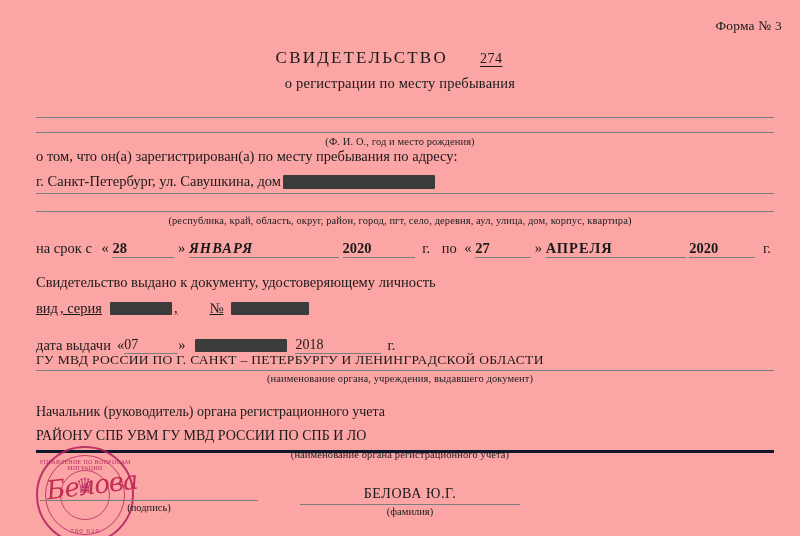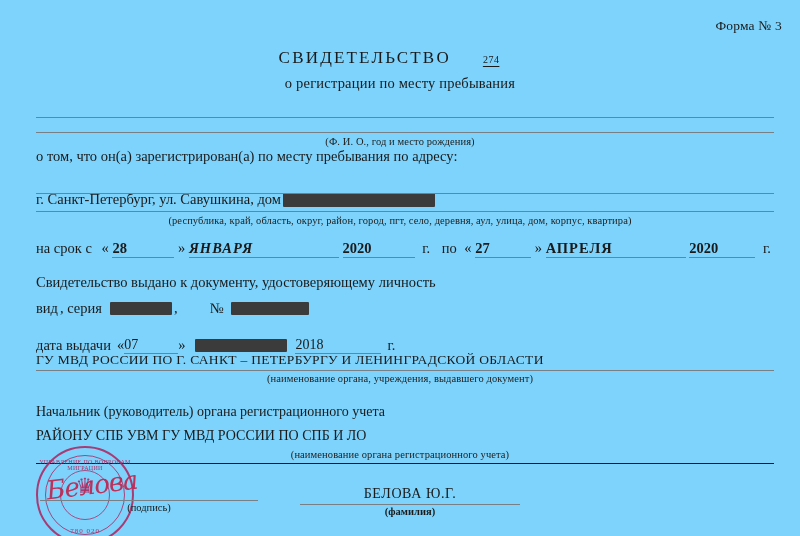--- a/index.html
+++ b/index.html
@@ -8,21 +8,21 @@
     background: #ffffff;
   }
   body {
     font-family: "Liberation Serif", serif;
     color: #1a1a1a;
   }
   #page {
     position: relative;
     width: 800px;
     height: 536px;
-    background: #7dd3fc;
+    background: #fca5a5;
     overflow: hidden;
   }
   .form-no {
     position: absolute;
     right: 18px;
     top: 18px;
     font-size: 13.5px;
     letter-spacing: .2px;
   }
   .title-block {
@@ -33,21 +33,21 @@
     text-align: center;
   }
   .title-main {
     font-size: 17px;
     letter-spacing: 2.2px;
     display: inline-block;
     padding-right: 10px;
   }
   .title-num {
     display: inline-block;
-    font-size: 10px;
+    font-size: 14px;
     text-decoration: underline;
     text-underline-offset: 3px;
     padding: 0 22px;
     letter-spacing: .5px;
   }
   .title-sub {
     font-size: 14.5px;
     margin-top: 7px;
     letter-spacing: .2px;
   }
@@ -204,21 +204,21 @@
 
   <div class="rule" style="left:36px; right:26px; top:117px;"></div>
   <div class="rule" style="left:36px; right:26px; top:132px;"></div>
   <div class="small-center" style="top:136px;text-align:center;">(Ф. И. О., год и место рождения)</div>
 
   <div class="row" style="top:148px;">
     <div class="lbl">о том, что он(а) зарегистрирован(а) по месту пребывания по адресу:</div>
   </div>
 
   <div class="row" style="top:173px;">
-    <div style="display:flex;align-items:flex-end;margin-top:18px;">
+    <div style="display:flex;align-items:flex-end;">
       <span class="addr-text">г. Санкт-Петербург, ул. Савушкина, дом</span>
       <span class="redact" style="width:152px;height:14px;margin-left:2px;margin-bottom:1px;"></span>
     </div>
   </div>
   <div class="rule" style="left:36px; right:26px; top:193px;"></div>
   <div class="rule" style="left:36px; right:26px; top:211px;"></div>
   <div class="small-center" style="top:215px;">(республика, край, область, округ, район, город, пгт, село, деревня, аул, улица, дом, корпус, квартира)</div>
 
   <div class="row term-row" style="top:240px;">
     <span>на срок с</span>
@@ -235,21 +235,21 @@
     <span class="ul-inline bold" style="width:140px;">АПРЕЛЯ</span>
     <span class="ul-inline" style="width:66px;font-weight:bold;">2020</span>
     <span style="margin-left:4px;">г.</span>
   </div>
 
   <div class="row" style="top:274px;">
     <div class="lbl">Свидетельство выдано к документу, удостоверяющему личность</div>
   </div>
 
   <div class="row" style="top:300px;">
-    <div style="display:flex;align-items:flex-end;">
+    <div style="display:flex;align-items:flex-end;text-decoration:underline;">
       <span class="lbl">вид</span>
       <span class="lbl" style="margin-left:2px;">, серия</span>
       <span class="redact" style="width:62px;margin:0 0 2px 8px;"></span>
       <span style="font-size:14.5px;margin-left:2px;">,</span>
       <span class="lbl" style="margin-left:32px;">№</span>
       <span class="redact" style="width:78px;margin:0 0 2px 8px;"></span>
     </div>
   </div>
 
   <div class="row" style="top:328px;">
@@ -269,34 +269,34 @@
   </div>
   <div class="rule" style="left:36px; right:26px; top:370px;"></div>
   <div class="small-center" style="top:373px;">(наименование органа, учреждения, выдавшего документ)</div>
 
   <div class="row" style="top:404px;">
     <div style="display:flex;align-items:flex-end;">
       <span class="chief">Начальник (руководитель) органа регистрационного учета</span>
     </div>
   </div>
   <div class="row" style="top:428px;">
-    <div class="chief ins" style="border-bottom:1px solid #0f172a;padding-bottom:19px;">РАЙОНУ СПБ УВМ  ГУ  МВД РОССИИ  ПО СПБ  И  ЛО</div>
+    <div class="chief ins" style="border-bottom:3px solid #0f172a;padding-bottom:6px;">РАЙОНУ СПБ УВМ  ГУ  МВД РОССИИ  ПО СПБ  И  ЛО</div>
   </div>
   <div class="small-center" style="top:449px;">(наименование органа регистрационного учета)</div>
 
   <div id="stamp">
     <div class="ring"></div>
     <div class="ring2"></div>
     <div class="ring3"></div>
     <div class="txt-top">УПРАВЛЕНИЕ ПО ВОПРОСАМ МИГРАЦИИ</div>
     <div class="crest">♛</div>
     <div class="txt-bot">780 020</div>
   </div>
 
   <div id="signature">Белова</div>
   <div class="rule" style="left:40px; width:218px; top:500px;"></div>
   <div class="sig-caption" style="left:40px; width:218px; top:502px;">(подпись)</div>
 
   <div class="name-line" style="left:300px; width:220px; text-align:center; top:486px;">БЕЛОВА Ю.Г.</div>
   <div class="rule" style="left:300px; width:220px; top:504px;"></div>
-  <div class="sig-caption" style="left:300px; width:220px; top:506px;font-weight:bold;">(фамилия)</div>
+  <div class="sig-caption" style="left:300px; width:220px; top:506px;">(фамилия)</div>
 
 </div>
 
 </body></html>

